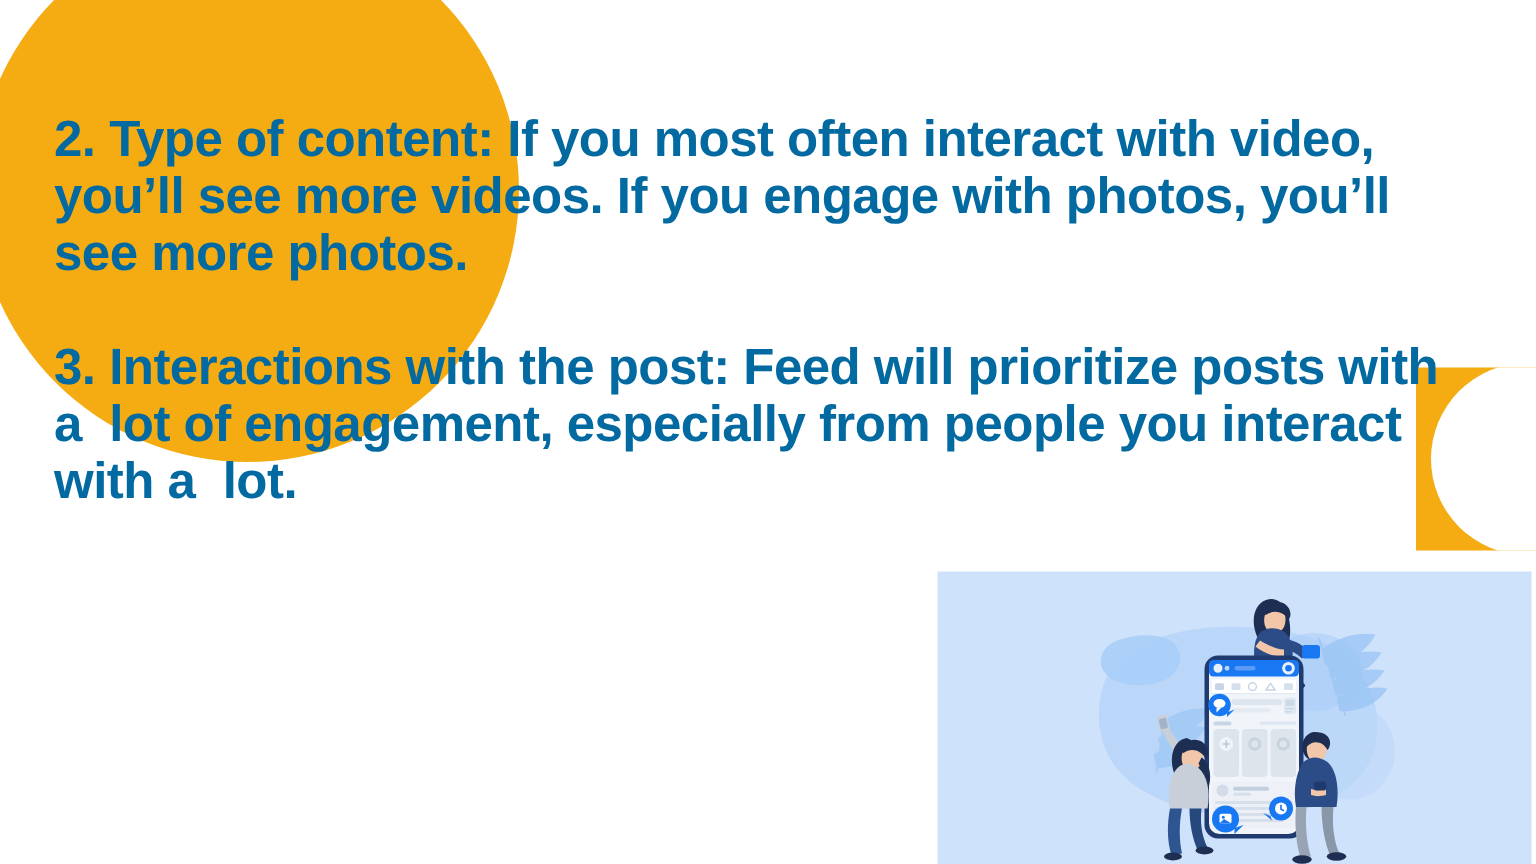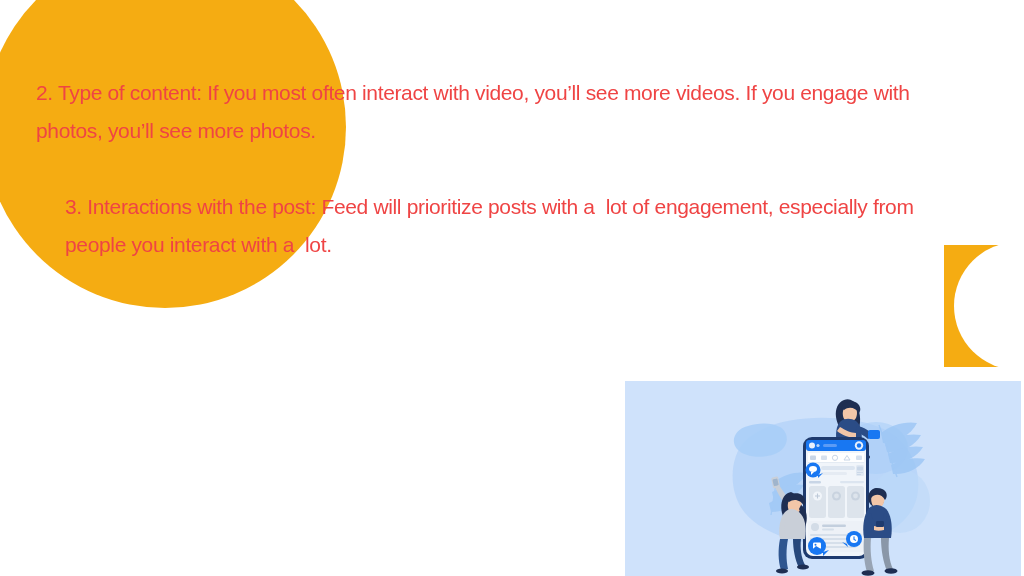--- a/index.html
+++ b/index.html
@@ -49,31 +49,30 @@
   }
 
   
   .text-body {
     position: absolute;
     left: 36px;
     top: 74px;
     width: 930px;
   }
   .para {
-    color: #ef4444;
-    font-size: 21px;
+    color: #0369a1;
+    font-size: 34px;
     line-height: 38px;
-    font-weight: normal;
+    font-weight: bold;
     letter-spacing: -0.35px;
     margin: 0;
     white-space: pre-wrap;
   }
   .para + .para {
     margin-top: 38px;
-    margin-left: 29px;
   }
 
   
   .illus {
     position: absolute;
     left: 625px;
     top: 381px;
     width: 396px;
     height: 195px;
     background: #CFE2FB;

